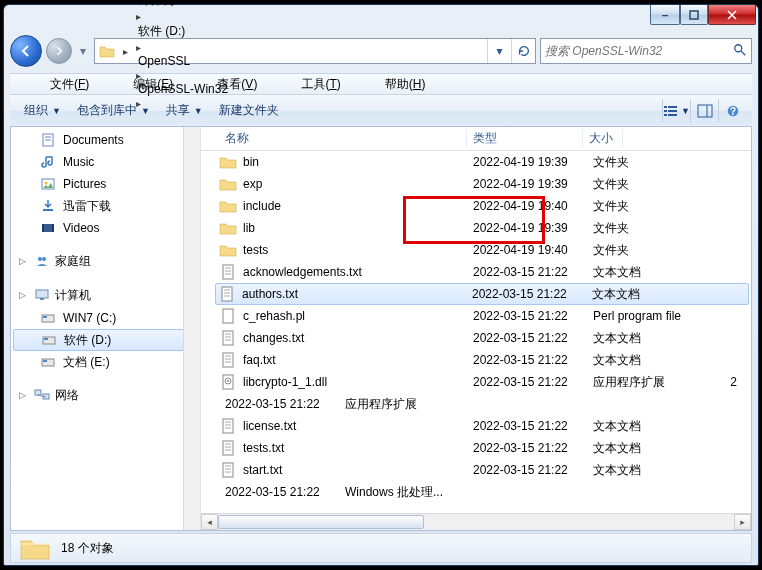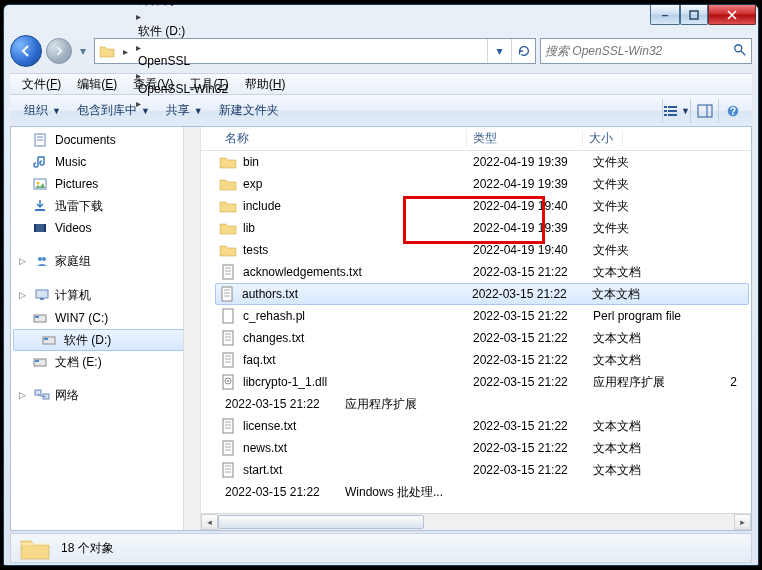--- a/index.html
+++ b/index.html
@@ -24,34 +24,34 @@
 .crumb { display: flex; align-items: center; height: 100%; padding: 0 6px; border-right: 1px solid transparent; }
 .crumb-arrow { padding: 0 4px; color: #444; font-size: 10px; }
 .addr-spacer { flex: 1; }
 .addr-btn { width: 24px; height: 24px; display: flex; align-items: center; justify-content: center; border-left: 1px solid #d0d8e0; color: #2a5a9a; }
 .searchbar { width: 212px; height: 26px; background: #fff; border: 1px solid #8a9ab0; display: flex; align-items: center; padding: 0 4px; }
 .searchbar input { flex: 1; border: none; outline: none; font-style: italic; color: #888; font-size: 12px; }
 .search-icon { color: #2a5a9a; }
 
 
 .menubar { height: 22px; background: linear-gradient(#f8fbff, #e8f0f8); border-top: 1px solid #c8d4e4; border-bottom: 1px solid #c8d4e4; margin: 0 6px; display: flex; align-items: center; padding: 0 4px; }
-.menuitem { padding: 2px 8px; }
+.menuitem { padding: 2px 8px; margin-left: 28px; }
 .menuitem u { text-decoration: underline; }
 
 
 .toolbar { height: 32px; background: linear-gradient(#f6fafe, #e6eef8 50%, #dae6f4 51%, #e2ecf8); border-bottom: 1px solid #b0c0d8; margin: 0 6px; display: flex; align-items: center; padding: 0 6px; }
 .tb-btn { padding: 4px 8px; display: flex; align-items: center; gap: 4px; color: #1a3a6a; }
 .tb-dd { font-size: 9px; color: #1a3a6a; }
 .tb-sep { flex: 1; }
 .tb-icon { width: 28px; height: 24px; display: flex; align-items: center; justify-content: center; color: #2a5a9a; border-left: 1px solid #c0d0e0; }
 
 
 .body { position: absolute; top: 122px; bottom: 34px; left: 6px; right: 6px; background: #fff; border: 1px solid #b0c0d8; border-top: none; display: flex; }
 .sidebar { width: 190px; border-right: 1px solid #e0e4ea; overflow-y: auto; padding-top: 2px; position: relative; }
-.side-item { display: flex; align-items: center; height: 22px; padding-left: 20px; gap: 6px; }
+.side-item { display: flex; align-items: center; height: 22px; padding-left: 28px; gap: 6px; }
 .side-group { display: flex; align-items: center; height: 24px; padding-left: 8px; gap: 4px; margin-top: 10px; }
 .side-group .tri { width: 10px; color: #666; font-size: 9px; }
 .side-item.selected { background: linear-gradient(#ecf4ff, #d8e8ff); border: 1px solid #a8c8f0; border-radius: 2px; margin: 0 2px; padding-left: 26px; }
 .sicon { width: 18px; height: 16px; display: flex; align-items: center; justify-content: center; }
 .side-scroll { position: absolute; right: 0; top: 0; bottom: 0; width: 17px; background: #f0f0f0; border-left: 1px solid #dadada; }
 
 
 .main { flex: 1; display: flex; flex-direction: column; position: relative; }
 .headers { height: 24px; border-bottom: 1px solid #e0e4ea; display: flex; align-items: center; color: #355a8a; padding-left: 18px; }
 .hcol { padding: 0 6px; border-right: 1px solid #e8ecf2; }
@@ -488,21 +488,21 @@
           <div class="row">
             <div class="cname" style="width:248px">
               <span class="ficon">
                 <svg width="14" height="16" viewBox="0 0 14 16">
                   <rect x="2" y="1" width="10" height="14" fill="#fff" stroke="#888"></rect>
                   <line x1="4" y1="4" x2="10" y2="4" stroke="#aaa"></line>
                   <line x1="4" y1="7" x2="10" y2="7" stroke="#aaa"></line>
                   <line x1="4" y1="10" x2="10" y2="10" stroke="#aaa"></line>
                 </svg>
               </span>
-              <span>news.txt</span>
+              <span>tests.txt</span>
             </div>
             <div style="width:120px;padding:0 6px">2022-03-15 21:22</div>
             <div style="width:116px;padding:0 6px">文本文档</div>
             <div style="width:40px;padding:0 6px;text-align:right"></div>
           </div>
           <div class="row">
             <div class="cname" style="width:248px">
               <span class="ficon">
                 <svg width="14" height="16" viewBox="0 0 14 16">
                   <rect x="2" y="1" width="10" height="14" fill="#fff" stroke="#888"></rect>

